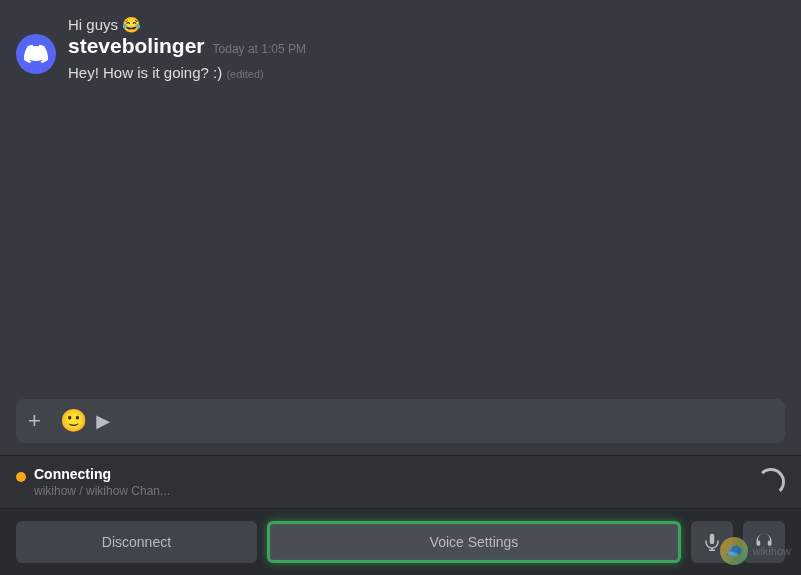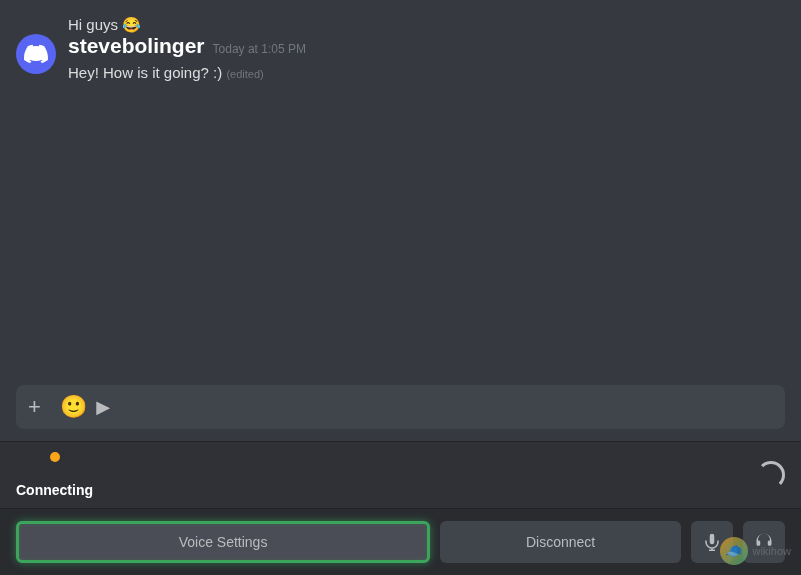--- a/index.html
+++ b/index.html
@@ -153,23 +153,22 @@
       justify-content: space-between;
     }
 
     .voice-status-left {
       display: flex;
       flex-direction: column;
     }
 
     .connecting-row {
       display: flex;
-      align-items: center;
-      gap: 20px;
-      flex-direction: column;
+      align-items: flex-end;
+      gap: 8px;
     }
 
     .connecting-dot {
       width: 10px;
       height: 10px;
       border-radius: 50%;
       background-color: #faa61a;
       flex-shrink: 0;
     }
 
@@ -316,27 +315,28 @@
       <span class="send-btn">▶</span>
     </div>
   </div>
 
   <div class="voice-status-bar">
     <div class="voice-status-left">
       <div class="connecting-row">
         <div class="connecting-dot"></div>
         <span class="connecting-text">Connecting</span>
       </div>
+      <span class="channel-path">wikihow / wikihow Chan...</span>
     </div>
     <div class="spinner"></div>
   </div>
 
   <div class="voice-controls-bar">
+    <button class="voice-btn disconnect-btn">Disconnect</button>
     <button class="voice-btn voice-settings-btn">Voice Settings</button>
-    <button class="voice-btn disconnect-btn">Disconnect</button>
     <button class="voice-btn icon-btn">
       <svg width="18" height="18" viewBox="0 0 24 24" fill="#b9bbbe">
         <path d="M12 1a3 3 0 0 0-3 3v8a3 3 0 0 0 6 0V4a3 3 0 0 0-3-3z"></path>
         <path d="M19 10v2a7 7 0 0 1-14 0v-2H3v2a9 9 0 0 0 8 8.94V22H8v2h8v-2h-3v-1.06A9 9 0 0 0 21 12v-2h-2z"></path>
       </svg>
     </button>
     <button class="voice-btn icon-btn">
       <svg width="18" height="18" viewBox="0 0 24 24" fill="#b9bbbe">
         <path d="M12 1C6.477 1 2 5.477 2 11v4c0 1.104.896 2 2 2h1c1.104 0 2-.896 2-2v-3c0-1.104-.896-2-2-2H4v-1c0-4.418 3.582-8 8-8s8 3.582 8 8v1h-1c-1.104 0-2 .896-2 2v3c0 1.104.896 2 2 2h1c1.104 0 2-.896 2-2v-4c0-5.523-4.477-10-10-10z"></path>
       </svg>

